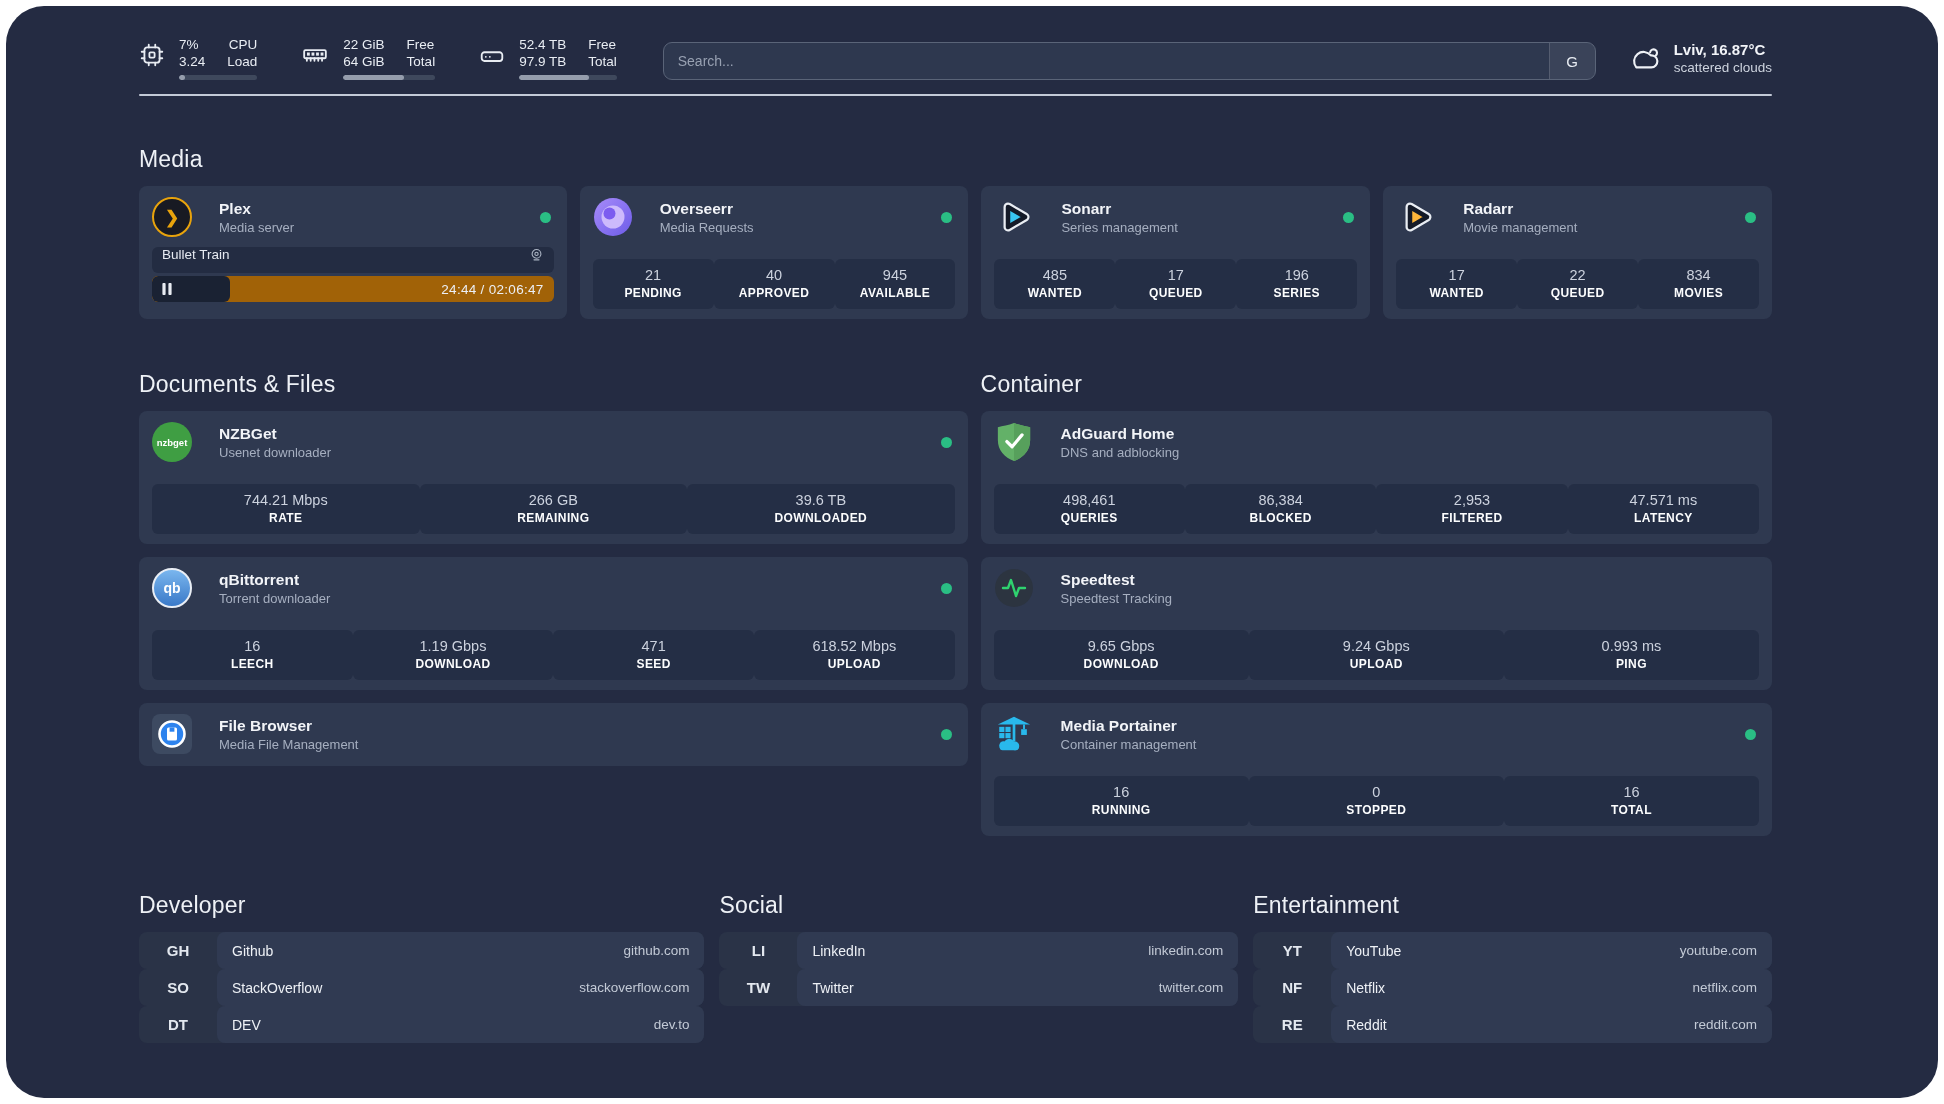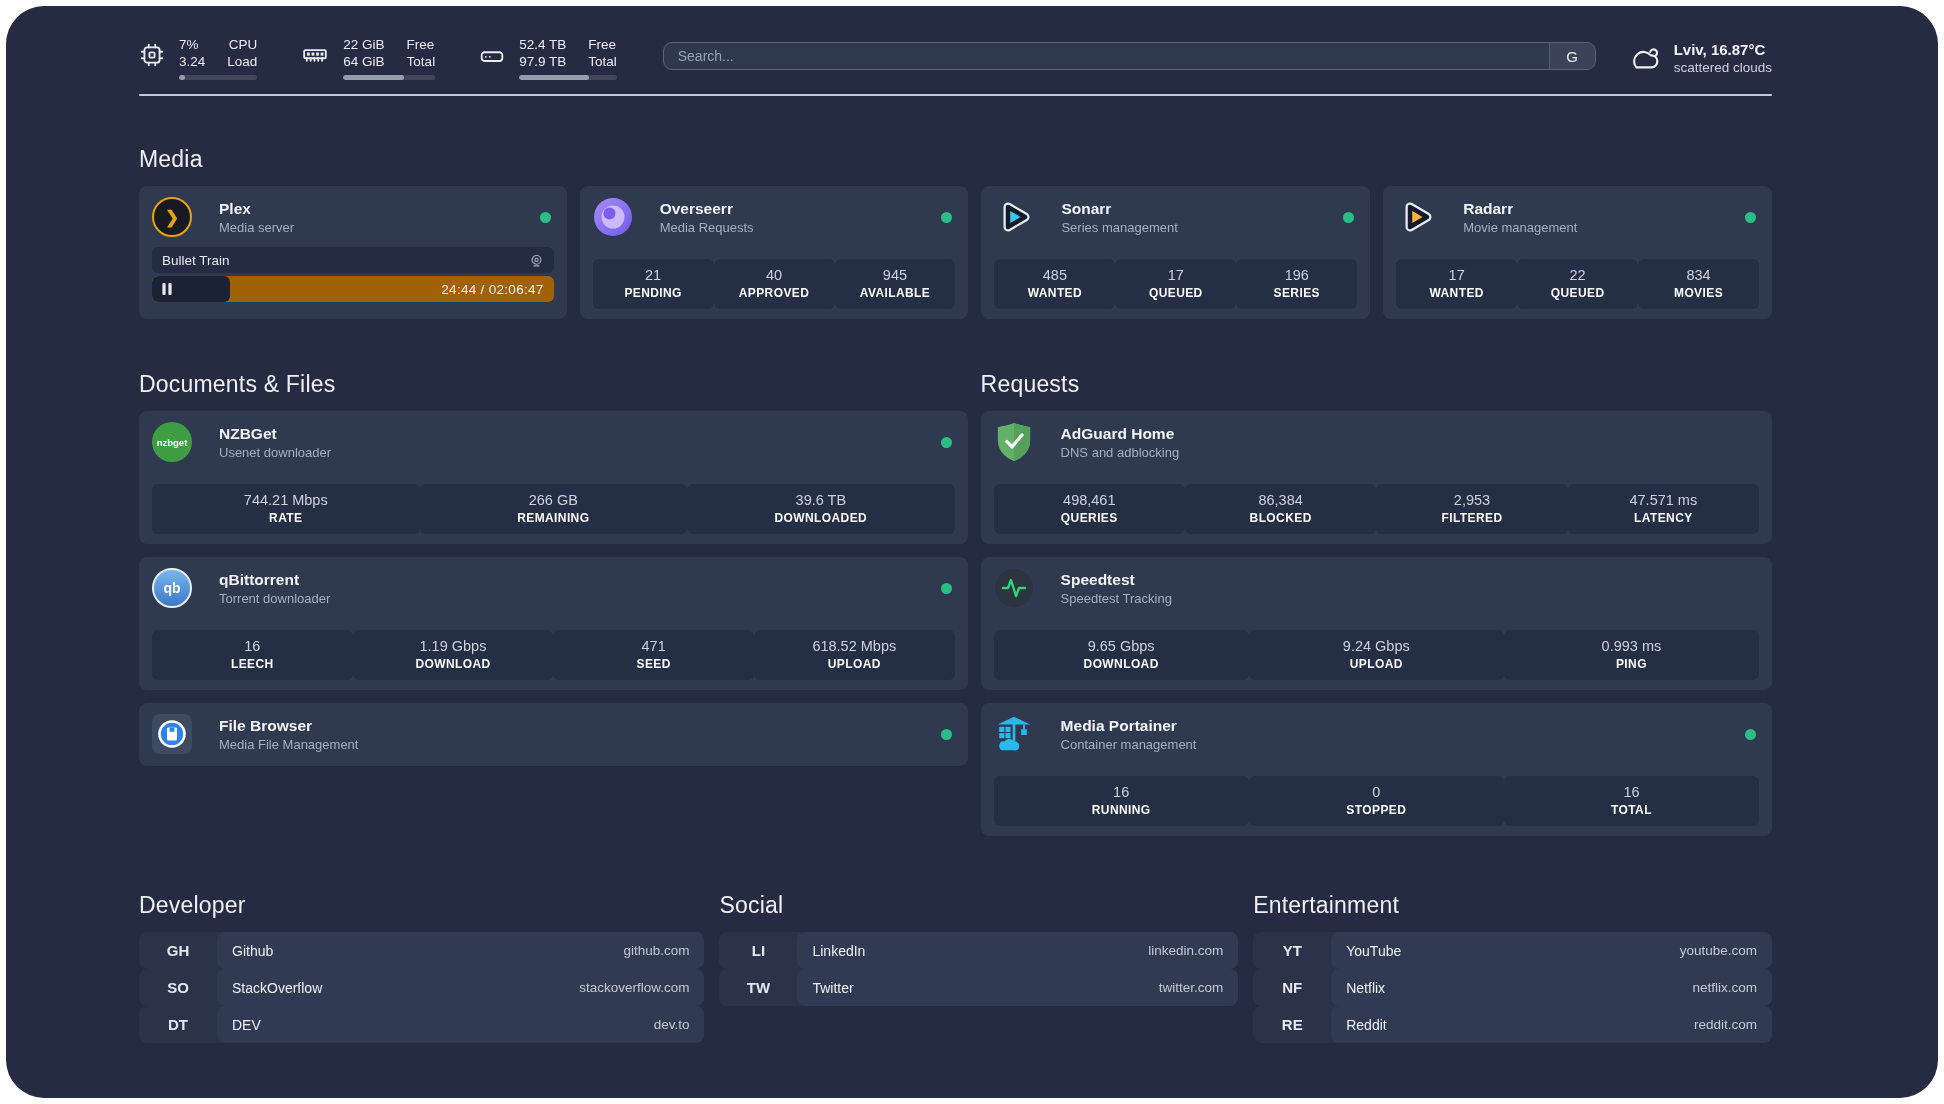--- a/index.html
+++ b/index.html
@@ -21,21 +21,21 @@
   .metric .m-icon { margin-top:6px; display:block; }
   .m-body { display:flex; flex-direction:column; }
   .m-cols { display:flex; gap:22px; }
   .m-col { display:flex; flex-direction:column; font-size:13.5px; line-height:17px; color:#e9edf3; }
   .m-col.labels { text-align:right; }
   .m-track { margin-top:5px; height:5px; border-radius:3px; background:#3e485c; overflow:hidden; }
   .m-fill { height:100%; background:#959dac; border-radius:3px; }
 
   .search-wrap { flex:1; margin:6px 30px 0 46px; position:relative; }
   .search-input {
-    width:100%; height:28px; background:#2e384f; border:1px solid #5a6478;
+    width:100%; height:38px; background:#2e384f; border:1px solid #5a6478;
     border-radius:9px; color:#e9edf3; font-size:14px; padding:0 60px 0 14px;
     outline:none; font-family:"Liberation Sans", sans-serif;
   }
   .search-input::placeholder { color:#98a1b2; }
   .search-engine {
     position:absolute; right:1px; top:1px; bottom:1px; width:46px;
     background:rgba(255,255,255,0.06); border-left:1px solid rgba(255,255,255,0.14);
     border-radius:0 8px 8px 0; display:flex; align-items:center; justify-content:center;
     font-size:15px; color:#e9edf3; cursor:pointer;
   }
@@ -60,21 +60,21 @@
   .dot { width:11px; height:11px; border-radius:50%; background:#2abe84; margin-right:3px; flex:none; }
 
   .stats { display:flex; margin-top:20px; }
   .stat { flex:1; background:#242e45; border-radius:6px; text-align:center; padding:7px 4px 8px 4px; }
   .stat-value { font-size:14.5px; color:#ccd2de; line-height:18px; }
   .stat-label { font-size:12px; font-weight:800; color:#fcfdfe; letter-spacing:.4px; line-height:16px; margin-top:1px; }
 
   
   .now-playing { margin-top:8px; }
   .np-title-row {
-    background:#232c42; border-radius:6px; height:26px; display:flex; align-items:center;
+    background:#232c42; border-radius:6px; height:26px; display:flex; align-items:flex-start;
     padding:0 10px; font-size:13.5px; color:#e6eaf1; justify-content:space-between;
   }
   .np-progress {
     position:relative; background:#a16207; border-radius:6px; height:26px; margin-top:3px;
     display:flex; align-items:center; overflow:hidden;
   }
   .np-fill { position:absolute; left:0; top:0; bottom:0; background:#1a2233; border-radius:6px; }
   .np-pause { position:relative; margin-left:10px; display:flex; align-items:center; cursor:pointer; }
   .np-time { position:relative; margin-left:auto; margin-right:10px; font-size:13.5px; color:#eceff5; letter-spacing:.3px; }
 
@@ -406,21 +406,21 @@
                 <div class="app-name">File Browser</div>
                 <div class="app-sub">Media File Management</div>
               </div>
               <span class="dot"></span>
             </div>
           </div>
         </div>
       </div>
 
       <div>
-        <h2 class="section-title">Requests</h2>
+        <h2 class="section-title">Container</h2>
         <div class="col-stack">
 
           <div class="card">
             <div class="card-head">
               <span class="logo">
                 <svg width="38" height="42" viewBox="0 0 40 44">
                   <path d="M20 2 C26 4.5 32 5 37 6.5 V20 C37 31 30 38.5 20 42 C10 38.5 3 31 3 20 V6.5 C8 5 14 4.5 20 2Z" fill="#63b168"></path>
                   <path d="M20 2 C26 4.5 32 5 37 6.5 V20 C37 31 30 38.5 20 42Z" fill="#57a05c"></path>
                   <path d="M12.5 21.5 L18 27 L28.5 14.5" stroke="#ffffff" stroke-width="3.4" fill="none" stroke-linecap="round" stroke-linejoin="round"></path>
                 </svg>

